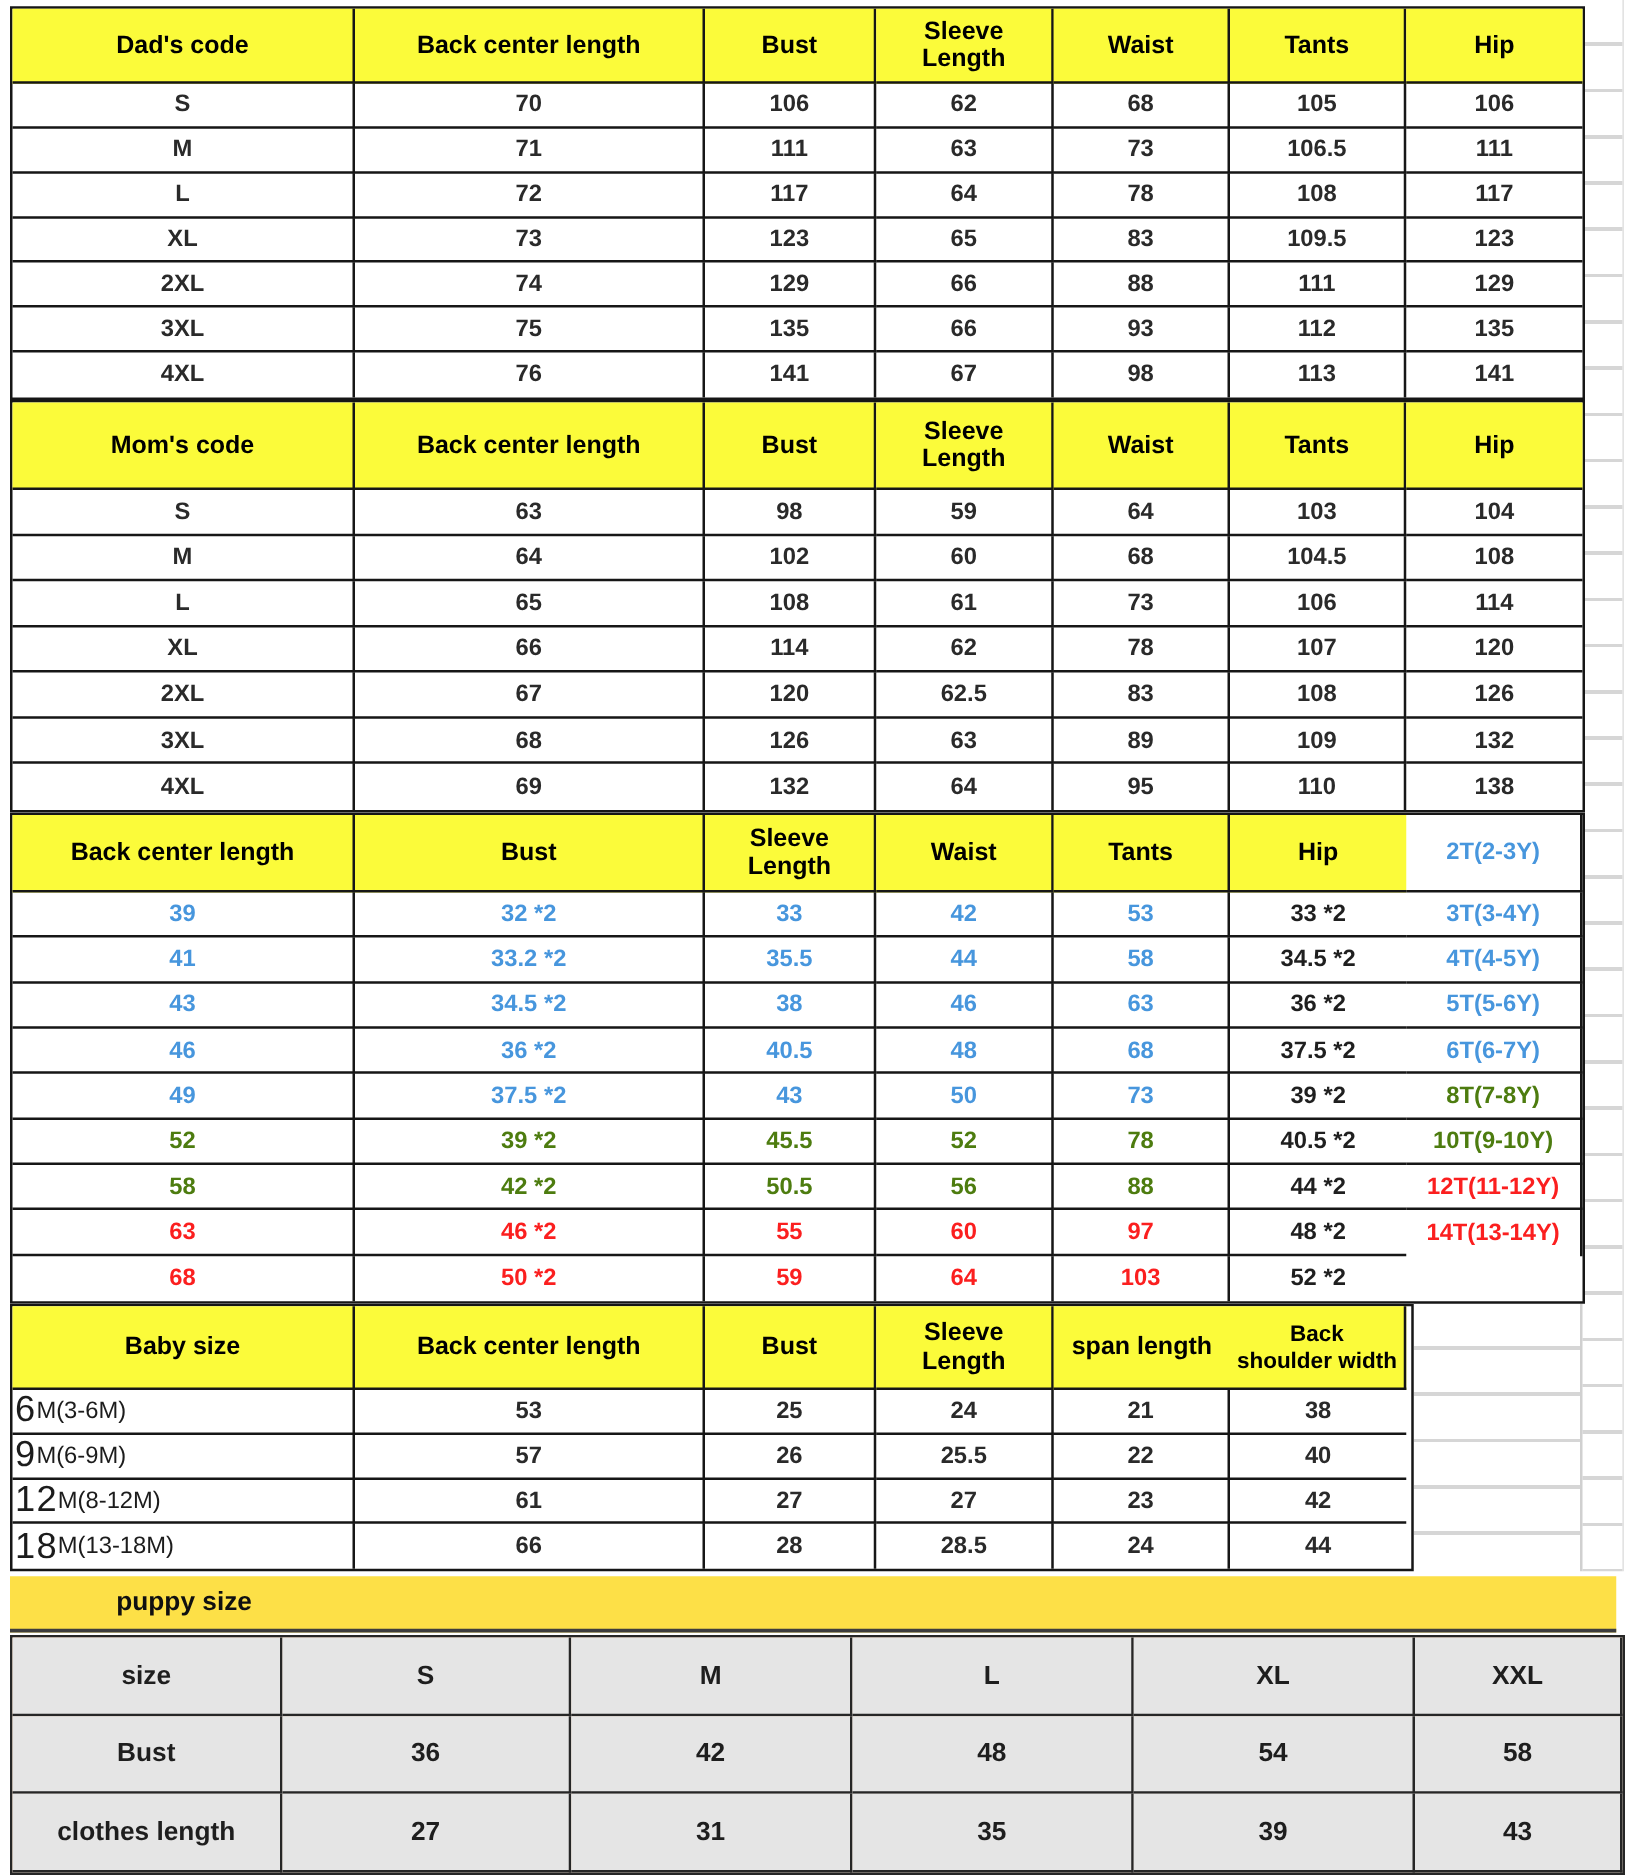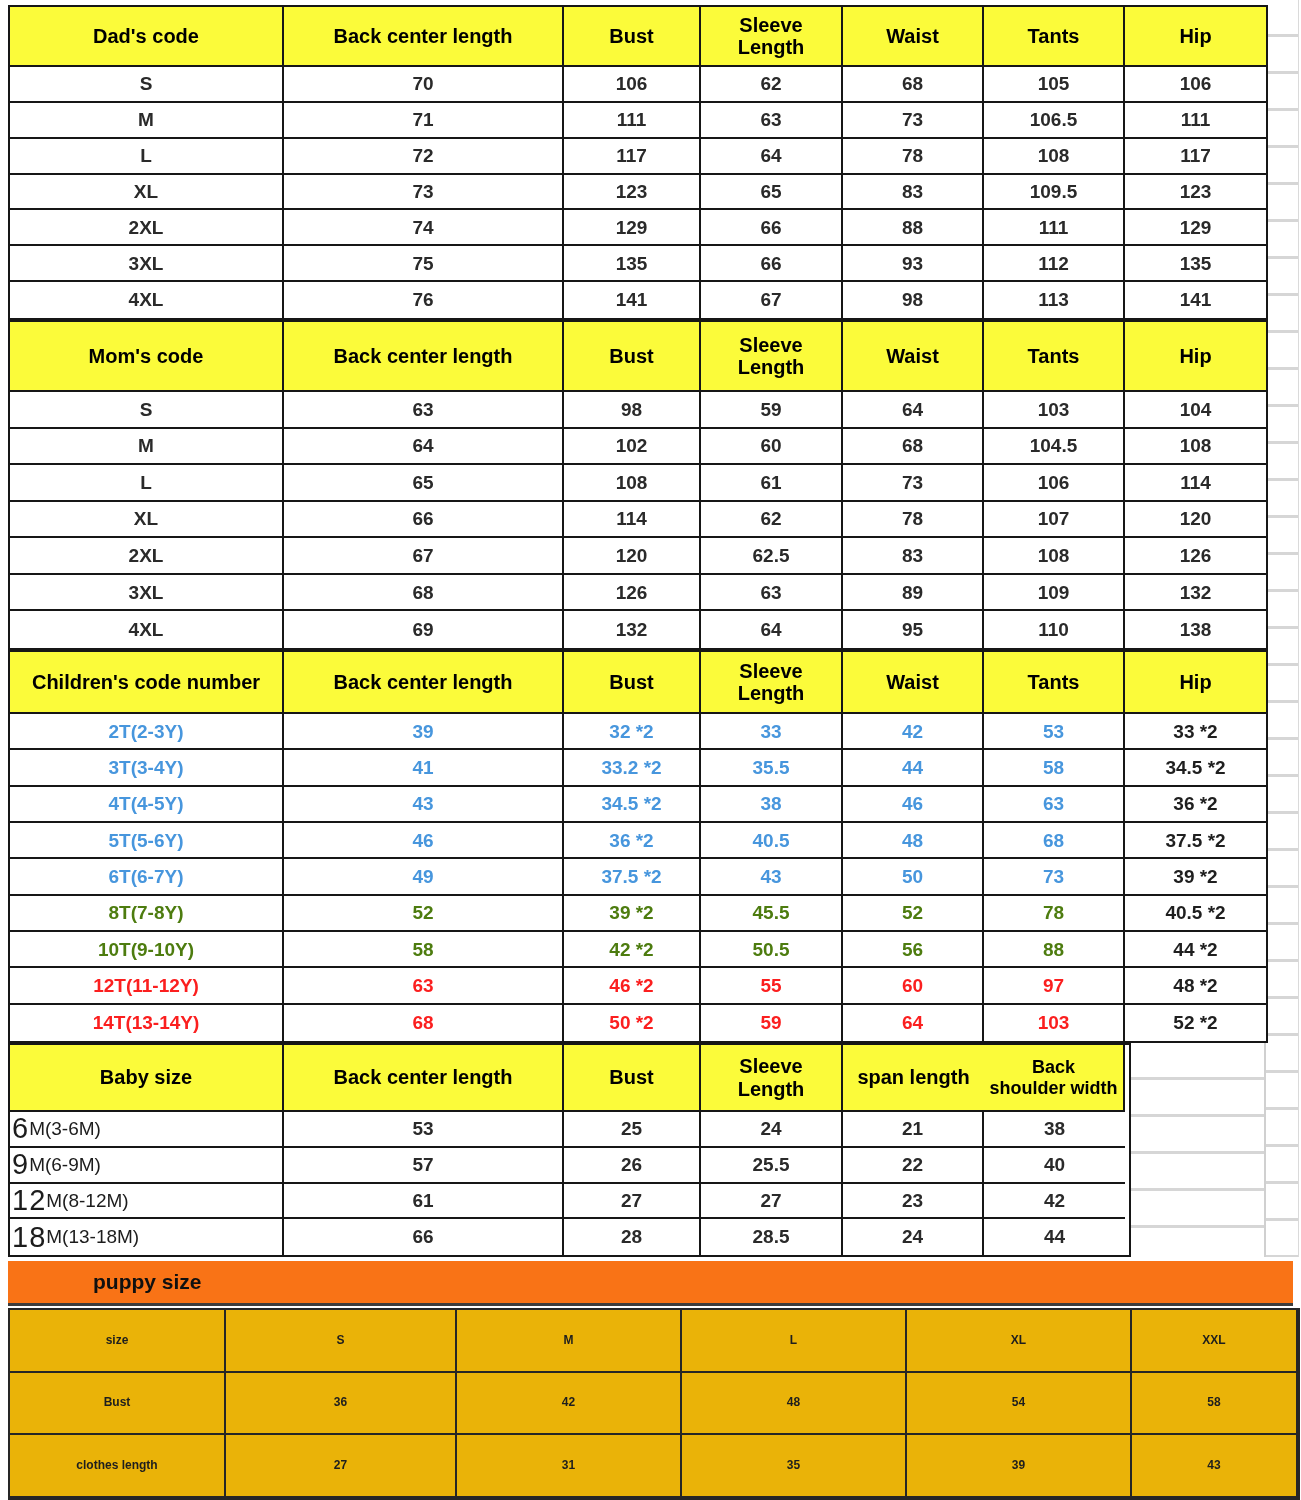--- a/index.html
+++ b/index.html
@@ -14,25 +14,25 @@
   .cell.hdr{background:#fbfb3a;font-size:20px;color:#000}
   .cell.hdr.small{font-size:18px}
   .cell.lastcol{border-right:none}
   .cell.lastrow{border-bottom:none}
   .c-blue{color:#4796dd}
   .c-navy{color:#4d7c0f}
   .c-red{color:#fb1f1f}
   .c-black{color:#1f1f1f}
   .baby-label{justify-content:flex-start;padding-left:2px;font-weight:400;white-space:nowrap;color:#1c1c1c}
   .baby-label .big{font-size:29px;font-weight:400;line-height:1;letter-spacing:1px}
-  .puppy-bar{margin-left:8px;margin-top:4px;width:1285px;height:45px;background:#f97316;
+  .puppy-bar{margin-left:8px;margin-top:4px;width:1285px;height:45px;background:#fde047;
              border-bottom:3px solid #3d3d3d;display:flex;align-items:center;position:relative;z-index:2}
   .puppy-bar .title{padding-left:85px;font-size:21px;font-weight:700;color:#101010}
   .puppy{background:#f7cfab;margin-top:2px;border:2px solid #262626}
-  .puppy .cell{border-right:2px solid #262626;border-bottom:2px solid #262626;background:#eab308;font-size:12px;color:#1e1e1e}
+  .puppy .cell{border-right:2px solid #262626;border-bottom:2px solid #262626;background:#e5e5e5;font-size:21px;color:#1e1e1e}
 </style>
 </head>
 <body>
 
 <div class="sheet">
 
   <div class="strip" style="left:1266px;top:0;width:33px;height:1257px;border-right:1px solid #dadada"></div>
   <div class="strip" style="left:1131px;top:1043px;width:135px;height:214px;border-right:2px solid #d0d0d0"></div>
 
   <div id="dad-table" class="grid" style="width:1260px;height:315px;grid-template-columns:274px 280px 137px 142px 141px 141px 141px;grid-template-rows:60px repeat(7,1fr)">
@@ -149,21 +149,20 @@
       <div class="cell lastrow">4XL</div>
       <div class="cell lastrow">69</div>
       <div class="cell lastrow">132</div>
       <div class="cell lastrow">64</div>
       <div class="cell lastrow">95</div>
       <div class="cell lastrow">110</div>
       <div class="cell lastcol lastrow">138</div>
     </div>
 
   <div id="children-table" class="grid" style="width:1260px;height:393px;grid-template-columns:274px 280px 137px 142px 141px 141px 141px;grid-template-rows:62px repeat(9,1fr)">
-      <div class="cell hdr">Children's code number</div>
       <div class="cell hdr">Back center length</div>
       <div class="cell hdr">Bust</div>
       <div class="cell hdr">Sleeve
 Length</div>
       <div class="cell hdr">Waist</div>
       <div class="cell hdr">Tants</div>
       <div class="cell hdr lastcol">Hip</div>
       <div class="cell c-blue">2T(2-3Y)</div>
       <div class="cell c-blue">39</div>
       <div class="cell c-blue">32 *2</div>

